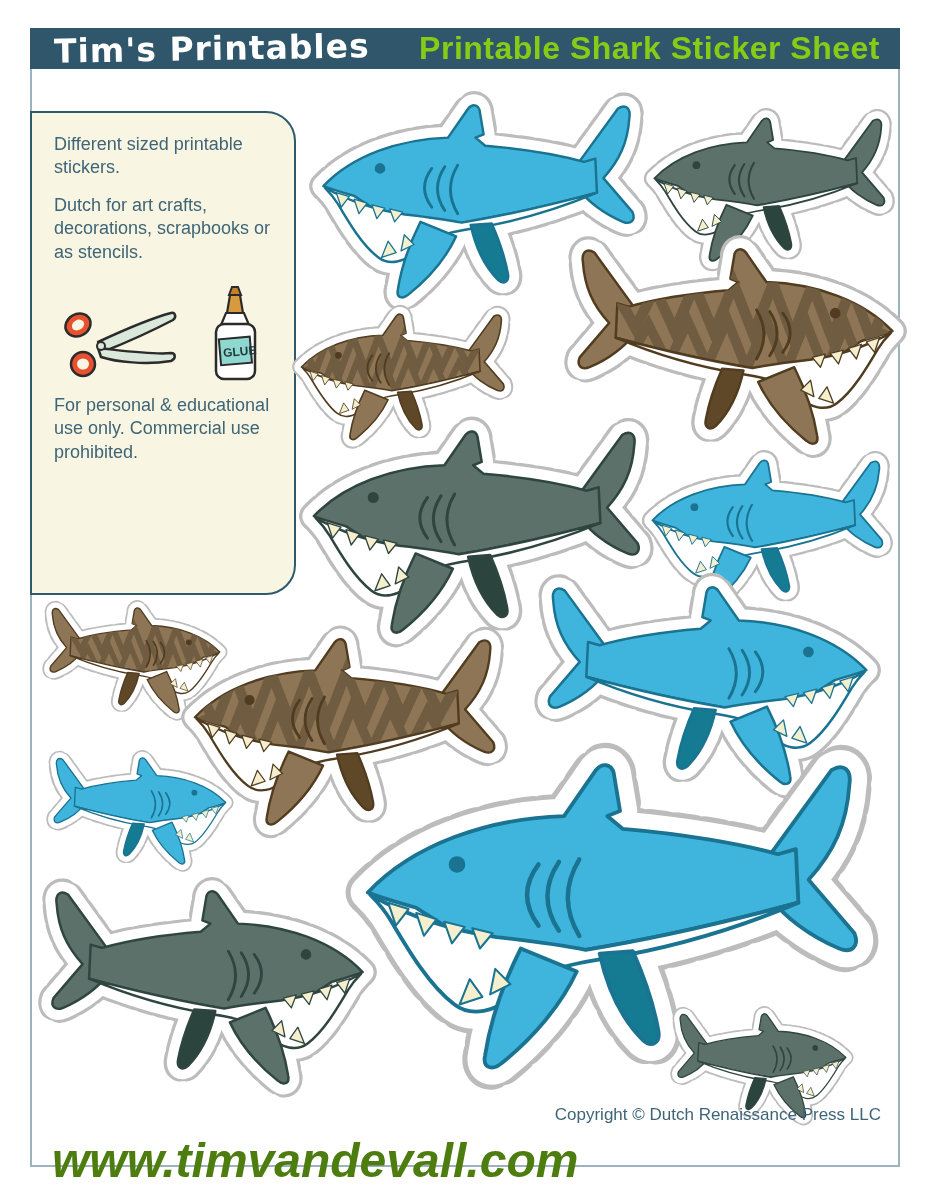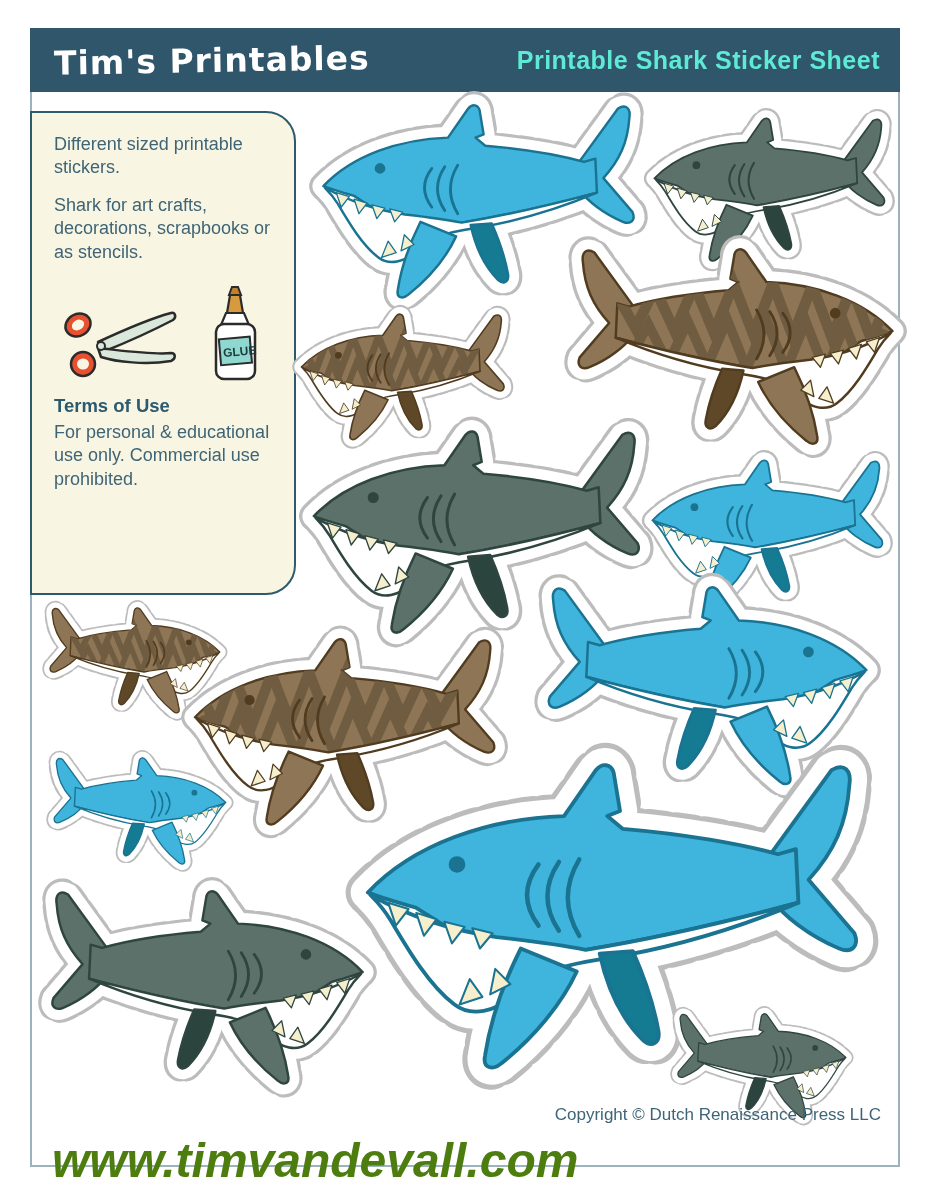--- a/index.html
+++ b/index.html
@@ -1,26 +1,26 @@
 <!DOCTYPE html>
 <html><head>
 <meta charset="utf-8">
 <style>
   html,body{margin:0;padding:0;background:#e9e9e9;}
   .page{position:relative;width:927px;height:1200px;background:#ffffff;margin:0 auto;
         font-family:"Liberation Sans", sans-serif;overflow:hidden;}
   svg{overflow:visible;display:block;}
   .frame{position:absolute;left:30px;top:28px;width:870px;height:1139px;
          border:2px solid #9cb2bd;box-sizing:border-box;}
-  .header{position:absolute;left:30px;top:28px;width:870px;height:64px;
+  .header{position:absolute;left:30px;top:28px;width:870px;height:41px;
           background:#2f566a;box-sizing:border-box;display:flex;align-items:center;
           justify-content:space-between;padding:0 20px 0 24px;}
   .logo{color:#fff;font-size:33px;font-weight:bold;letter-spacing:1px;transform:rotate(-1deg);
         font-family:"DejaVu Sans", sans-serif;}
-  .sheet-title{color:#5eead4;font-size:25px;font-weight:bold;letter-spacing:.5px;}
+  .sheet-title{color:#84cc16;font-size:32px;font-weight:bold;letter-spacing:.5px;}
   .info-box{position:absolute;left:30px;top:111px;width:266px;height:484px;background:#f8f6e2;
             border:2px solid #2e5a6d;border-radius:0 30px 30px 0;box-sizing:border-box;
             padding:20px 18px 14px 22px;color:#3e6477;font-size:18px;line-height:1.3;}
   .info-box p{margin:0 0 14px 0;}
   .info-box h3{margin:10px 0 3px 0;font-size:18.5px;color:#2c5a6e;}
   .supplies-row{display:flex;align-items:flex-end;gap:24px;margin:8px 0 10px 2px;height:106px;}
   .stickers{position:absolute;left:0;top:0;width:927px;height:1200px;}
   .footer-url{position:absolute;left:52px;top:1100px;font-size:48px;font-weight:bold;
               font-style:italic;color:#2d5a6e;letter-spacing:0;}
   .footer-copy{position:absolute;right:46px;top:1105px;font-size:17px;color:#3e6477;}
@@ -32,21 +32,21 @@
 
   <div class="frame"></div>
 
   <div class="header" style="background: rgb(47, 86, 106);">
     <div class="logo">Tim's Printables</div>
     <div class="sheet-title">Printable Shark Sticker Sheet</div>
   </div>
 
   <div class="info-box" style="background: rgb(248, 246, 226); border-color: rgb(46, 90, 109); color: rgb(62, 100, 119);">
     <p>Different sized printable stickers.</p>
-    <p>Shark for art crafts, decorations, scrapbooks or as stencils.</p>
+    <p>Dutch for art crafts, decorations, scrapbooks or as stencils.</p>
 
     <div class="supplies-row">
 
       <svg width="126" height="86" viewBox="0 0 126 86">
         <path d="M42,44 C70,31 96,20 115,15 C119,14 121,19 117,22 C94,34 69,45 49,53 Z" fill="#d9e8da" stroke="#2b2b2b" stroke-width="2.5" stroke-linejoin="round"></path>
         <path d="M42,50 C70,53 98,57 115,55 C120,55 120,61 115,63 C90,67 60,64 45,59 Z" fill="#d9e8da" stroke="#2b2b2b" stroke-width="2.5" stroke-linejoin="round"></path>
         <ellipse cx="22" cy="27" rx="13" ry="11" transform="rotate(-30 22 27)" fill="#e8512f" stroke="#2b2b2b" stroke-width="2.5"></ellipse>
         <ellipse cx="22" cy="27" rx="6.5" ry="5" transform="rotate(-30 22 27)" fill="#f8f6e2"></ellipse>
         <ellipse cx="27" cy="66" rx="12" ry="12" fill="#e8512f" stroke="#2b2b2b" stroke-width="2.5"></ellipse>
         <ellipse cx="27" cy="66" rx="6" ry="5.5" fill="#f8f6e2"></ellipse>
@@ -58,21 +58,20 @@
         <path d="M24,13 L34,13 L37,31 L21,31 Z" fill="#d89a3e" stroke="#2b2b2b" stroke-width="2.2"></path>
         <path d="M20,31 L38,31 L43,43 L15,43 Z" fill="#ffffff" stroke="#2b2b2b" stroke-width="2.2"></path>
         <rect x="10" y="42" width="39" height="55" rx="8" fill="#ffffff" stroke="#2b2b2b" stroke-width="2.5"></rect>
         <g transform="rotate(-5 29 70)">
           <rect x="14" y="56" width="31" height="26" fill="#8ed8d0" stroke="#2b2b2b" stroke-width="2"></rect>
           <text x="17" y="74" font-size="12" font-weight="bold" fill="#1e3a3a" font-family="Liberation Sans, sans-serif">GLUE</text>
         </g>
       </svg>
     </div>
 
-    <h3 style="color: rgb(44, 90, 110);">Terms of Use</h3>
     <p>For personal &amp; educational use only. Commercial use prohibited.</p>
   </div>
 
   <div class="stickers">
       <svg viewBox="0 0 420 260" style="position: absolute; left: 312px; top: 102px; width: 340px;">
         <g>
           <path d="M14,104 C50,66 108,46 168,44 L193,8 C198,2 205,3 207,10 L212,40 L202,44 L214,54 C262,58 308,66 336,74 L350,70 L352,112 C300,126 240,140 185,149 C142,156 110,152 90,140 C72,129 60,121 52,116 C38,112 24,108 14,104 Z" fill="#ffffff" stroke="#bcbcbc" stroke-width="35" stroke-dasharray="13 9" stroke-linejoin="round" stroke-linecap="round"></path>
           <path d="M330,74 L378,8 C388,2 394,8 392,20 C390,50 380,72 360,94 L396,136 C400,146 394,152 384,148 C360,138 340,122 332,110 Z" fill="#ffffff" stroke="#bcbcbc" stroke-width="35" stroke-dasharray="13 9" stroke-linejoin="round" stroke-linecap="round"></path>
           <path d="M134,148 C120,176 110,206 106,232 C104,242 112,244 119,238 C144,218 166,192 178,166 Z" fill="#ffffff" stroke="#bcbcbc" stroke-width="35" stroke-dasharray="13 9" stroke-linejoin="round" stroke-linecap="round"></path>
           <path d="M196,152 C202,180 214,204 230,220 C237,226 244,222 242,212 C238,190 230,168 222,150 Z" fill="#ffffff" stroke="#bcbcbc" stroke-width="35" stroke-dasharray="13 9" stroke-linejoin="round" stroke-linecap="round"></path>

